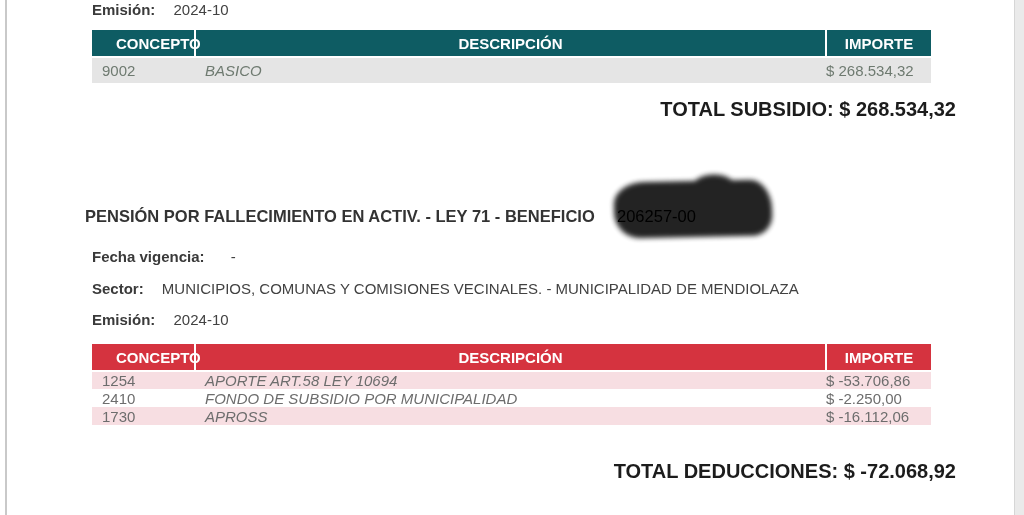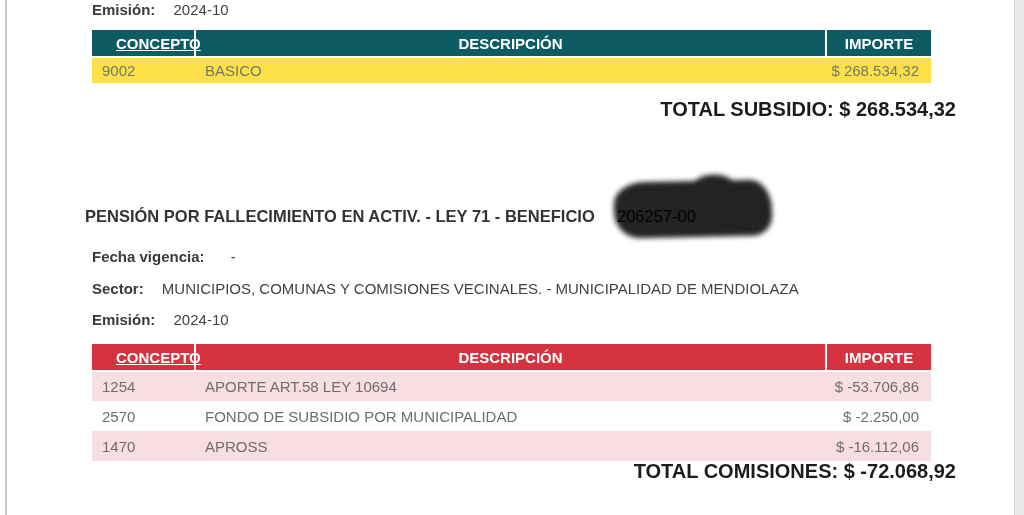--- a/index.html
+++ b/index.html
@@ -48,42 +48,42 @@
     table-layout: fixed;
   }
   table.doc-table th {
     height: 27px;
     font-size: 15px;
     font-weight: bold;
     color: #ffffff;
     border-bottom: 2px solid #ffffff;
     vertical-align: middle;
   }
-  table.doc-table th.col-concepto { text-align: right; padding-left: 24px; text-decoration: underline; }
+  table.doc-table th.col-concepto { text-align: right; padding-left: 24px; }
   table.doc-table th + th { border-left: 2px solid #ffffff; }
   table.doc-table td {
     height: 26px;
     font-size: 15px;
     color: #6d6d6d;
     vertical-align: middle;
     white-space: nowrap;
     overflow: hidden;
   }
   table.doc-table td.cell-concepto { padding-left: 10px; }
-  table.doc-table td.cell-descripcion { padding-left: 10px; }
-  table.doc-table td.cell-importe { text-align: right; padding-right: 12px; }
+  table.doc-table td.cell-descripcion { padding-left: 10px; font-style: italic; }
+  table.doc-table td.cell-importe { padding-right: 12px; }
 
   #haberes-table { top: 30px; }
   #haberes-table th { background: #0e5c63; }
-  #haberes-table tbody tr { background: #fde047; }
+  #haberes-table tbody tr { background: #e5e5e5; }
   #haberes-table td { color: #6e7a70; }
 
   #deducciones-table { top: 344px; }
   #deducciones-table th { background: #d5333f; }
-  #deducciones-table td { height: 30px; }
+  #deducciones-table td { height: 18px; }
   #deducciones-table tbody tr:nth-child(odd) { background: #f7dee2; }
   #deducciones-table tbody tr:nth-child(even) { background: #ffffff; }
 
   .total-line {
     position: absolute;
     right: 68px;
     font-size: 20px;
     font-weight: bold;
     color: #1c1c1c;
     white-space: nowrap;
@@ -216,27 +216,27 @@
         <th class="col-importe">IMPORTE</th>
       </tr>
     </thead>
     <tbody>
       <tr>
         <td class="cell-concepto">1254</td>
         <td class="cell-descripcion">APORTE ART.58 LEY 10694</td>
         <td class="cell-importe">$ -53.706,86</td>
       </tr>
       <tr>
-        <td class="cell-concepto">2570</td>
+        <td class="cell-concepto">2410</td>
         <td class="cell-descripcion">FONDO DE SUBSIDIO POR MUNICIPALIDAD</td>
         <td class="cell-importe">$ -2.250,00</td>
       </tr>
       <tr>
-        <td class="cell-concepto">1470</td>
+        <td class="cell-concepto">1730</td>
         <td class="cell-descripcion">APROSS</td>
         <td class="cell-importe">$ -16.112,06</td>
       </tr>
     </tbody>
   </table>
 
-  <div class="total-line" id="total-deducciones">TOTAL COMISIONES: $ -72.068,92</div>
+  <div class="total-line" id="total-deducciones">TOTAL DEDUCCIONES: $ -72.068,92</div>
 
 </div>
 
 </body></html>

